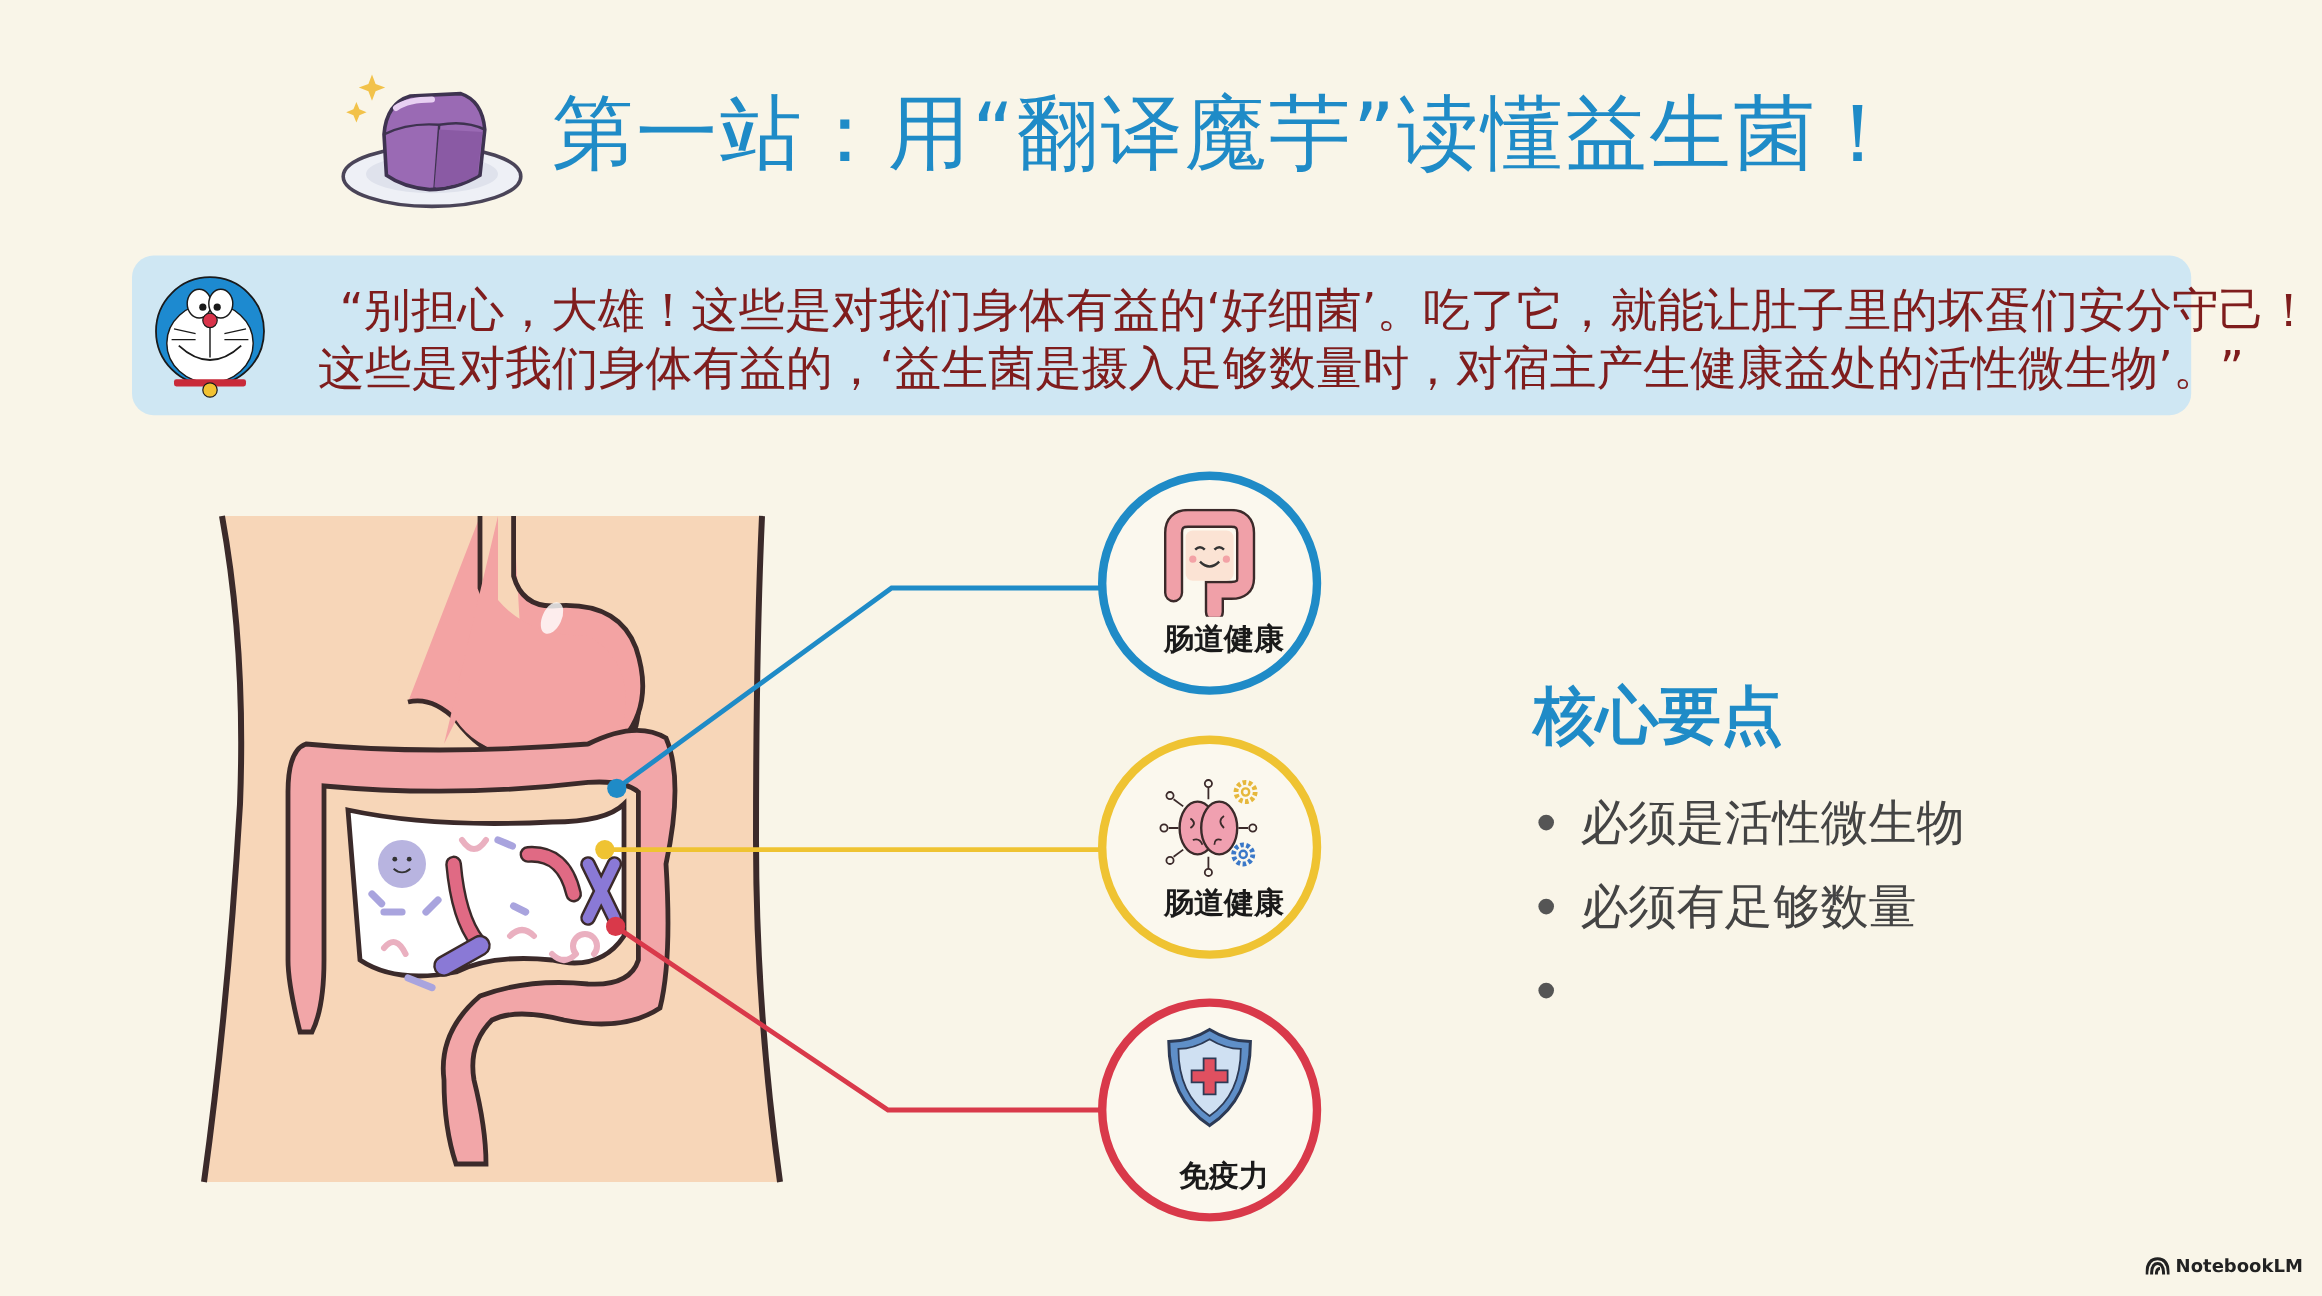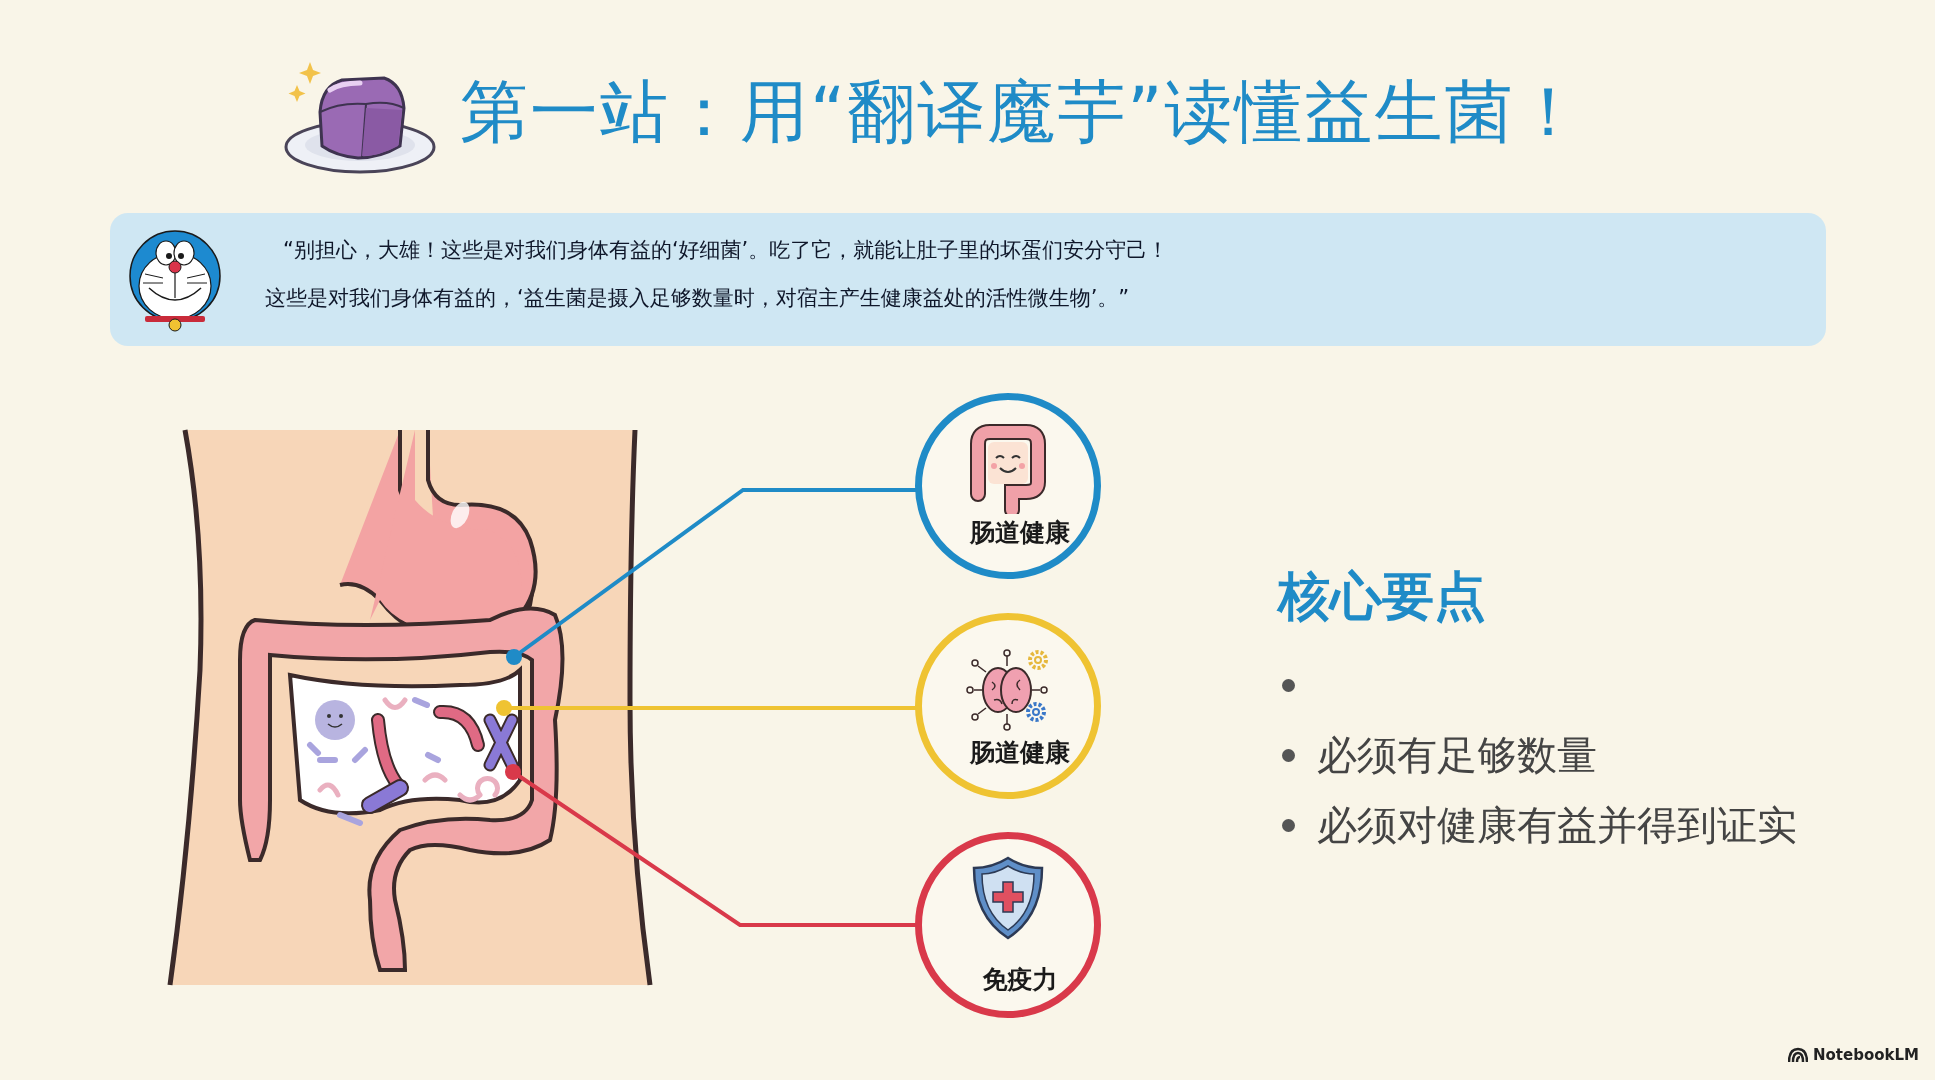--- a/index.html
+++ b/index.html
@@ -17,21 +17,21 @@
     font-size:68px; font-weight:normal; color:#1f8bc7; letter-spacing:2px;
     white-space:nowrap; line-height:1;
   }
   
   .quote-box {
     left:110px; top:213px; width:1716px; height:133px;
     background:#cfe7f3; border-radius:18px;
   }
   .quote-avatar { left:125px; top:228px; width:100px; height:105px; }
   .quote-line {
-    position:absolute; font-size:21px; color:#0f172a; white-space:nowrap; line-height:1;
+    position:absolute; font-size:39px; color:#7f1d1d; white-space:nowrap; line-height:1;
   }
   .quote-l1 { left:283px; top:240px; }
   .quote-l2 { left:265px; top:288px; }
   
   .illus { left:160px; top:420px; width:520px; height:580px; }
   .lines-svg { left:0; top:0; width:1935px; height:1080px; pointer-events:none; }
   .circle-node {
     position:absolute; width:186px; height:186px; border-radius:50%;
     background:#fbf8ee; box-sizing:border-box; border-width:7px; border-style:solid;
     display:flex; flex-direction:column; align-items:center; justify-content:center;
@@ -179,28 +179,28 @@
     <path d="M48 12 Q61 20 74 20 Q74 58 48 76 Q22 58 22 20 Q35 20 48 12 Z" fill="#cfe0f2" stroke="#2c3a55" stroke-width="1.5"></path>
     <path d="M43 28 h10 v10 h10 v10 h-10 v10 h-10 v-10 h-10 v-10 h10 z" fill="#e05060" stroke="#2c3a55" stroke-width="1.5"></path>
   </svg>
   <div class="circle-label">免疫力</div>
 </div>
 
 <div class="abs kp-title">核心要点</div>
 <ul class="abs kp-list">
   <li class="kp-item">
     <span class="kp-dot"></span>
+    <span>必须是活性微生物</span>
   </li>
   <li class="kp-item">
     <span class="kp-dot"></span>
     <span>必须有足够数量</span>
   </li>
   <li class="kp-item">
     <span class="kp-dot"></span>
-    <span>必须对健康有益并得到证实</span>
   </li>
 </ul>
 
 <div class="abs brand">
   <svg viewBox="0 0 20 16">
     <path d="M1 15 Q1 2 10 2 Q19 2 19 15" fill="none" stroke="#222" stroke-width="2.5"></path>
     <path d="M5 15 Q5 6 10 6 Q15 6 15 15" fill="none" stroke="#222" stroke-width="2.5"></path>
     <path d="M9 15 Q9 10 12 10" fill="none" stroke="#222" stroke-width="2.5"></path>
   </svg>
   <span>NotebookLM</span>

